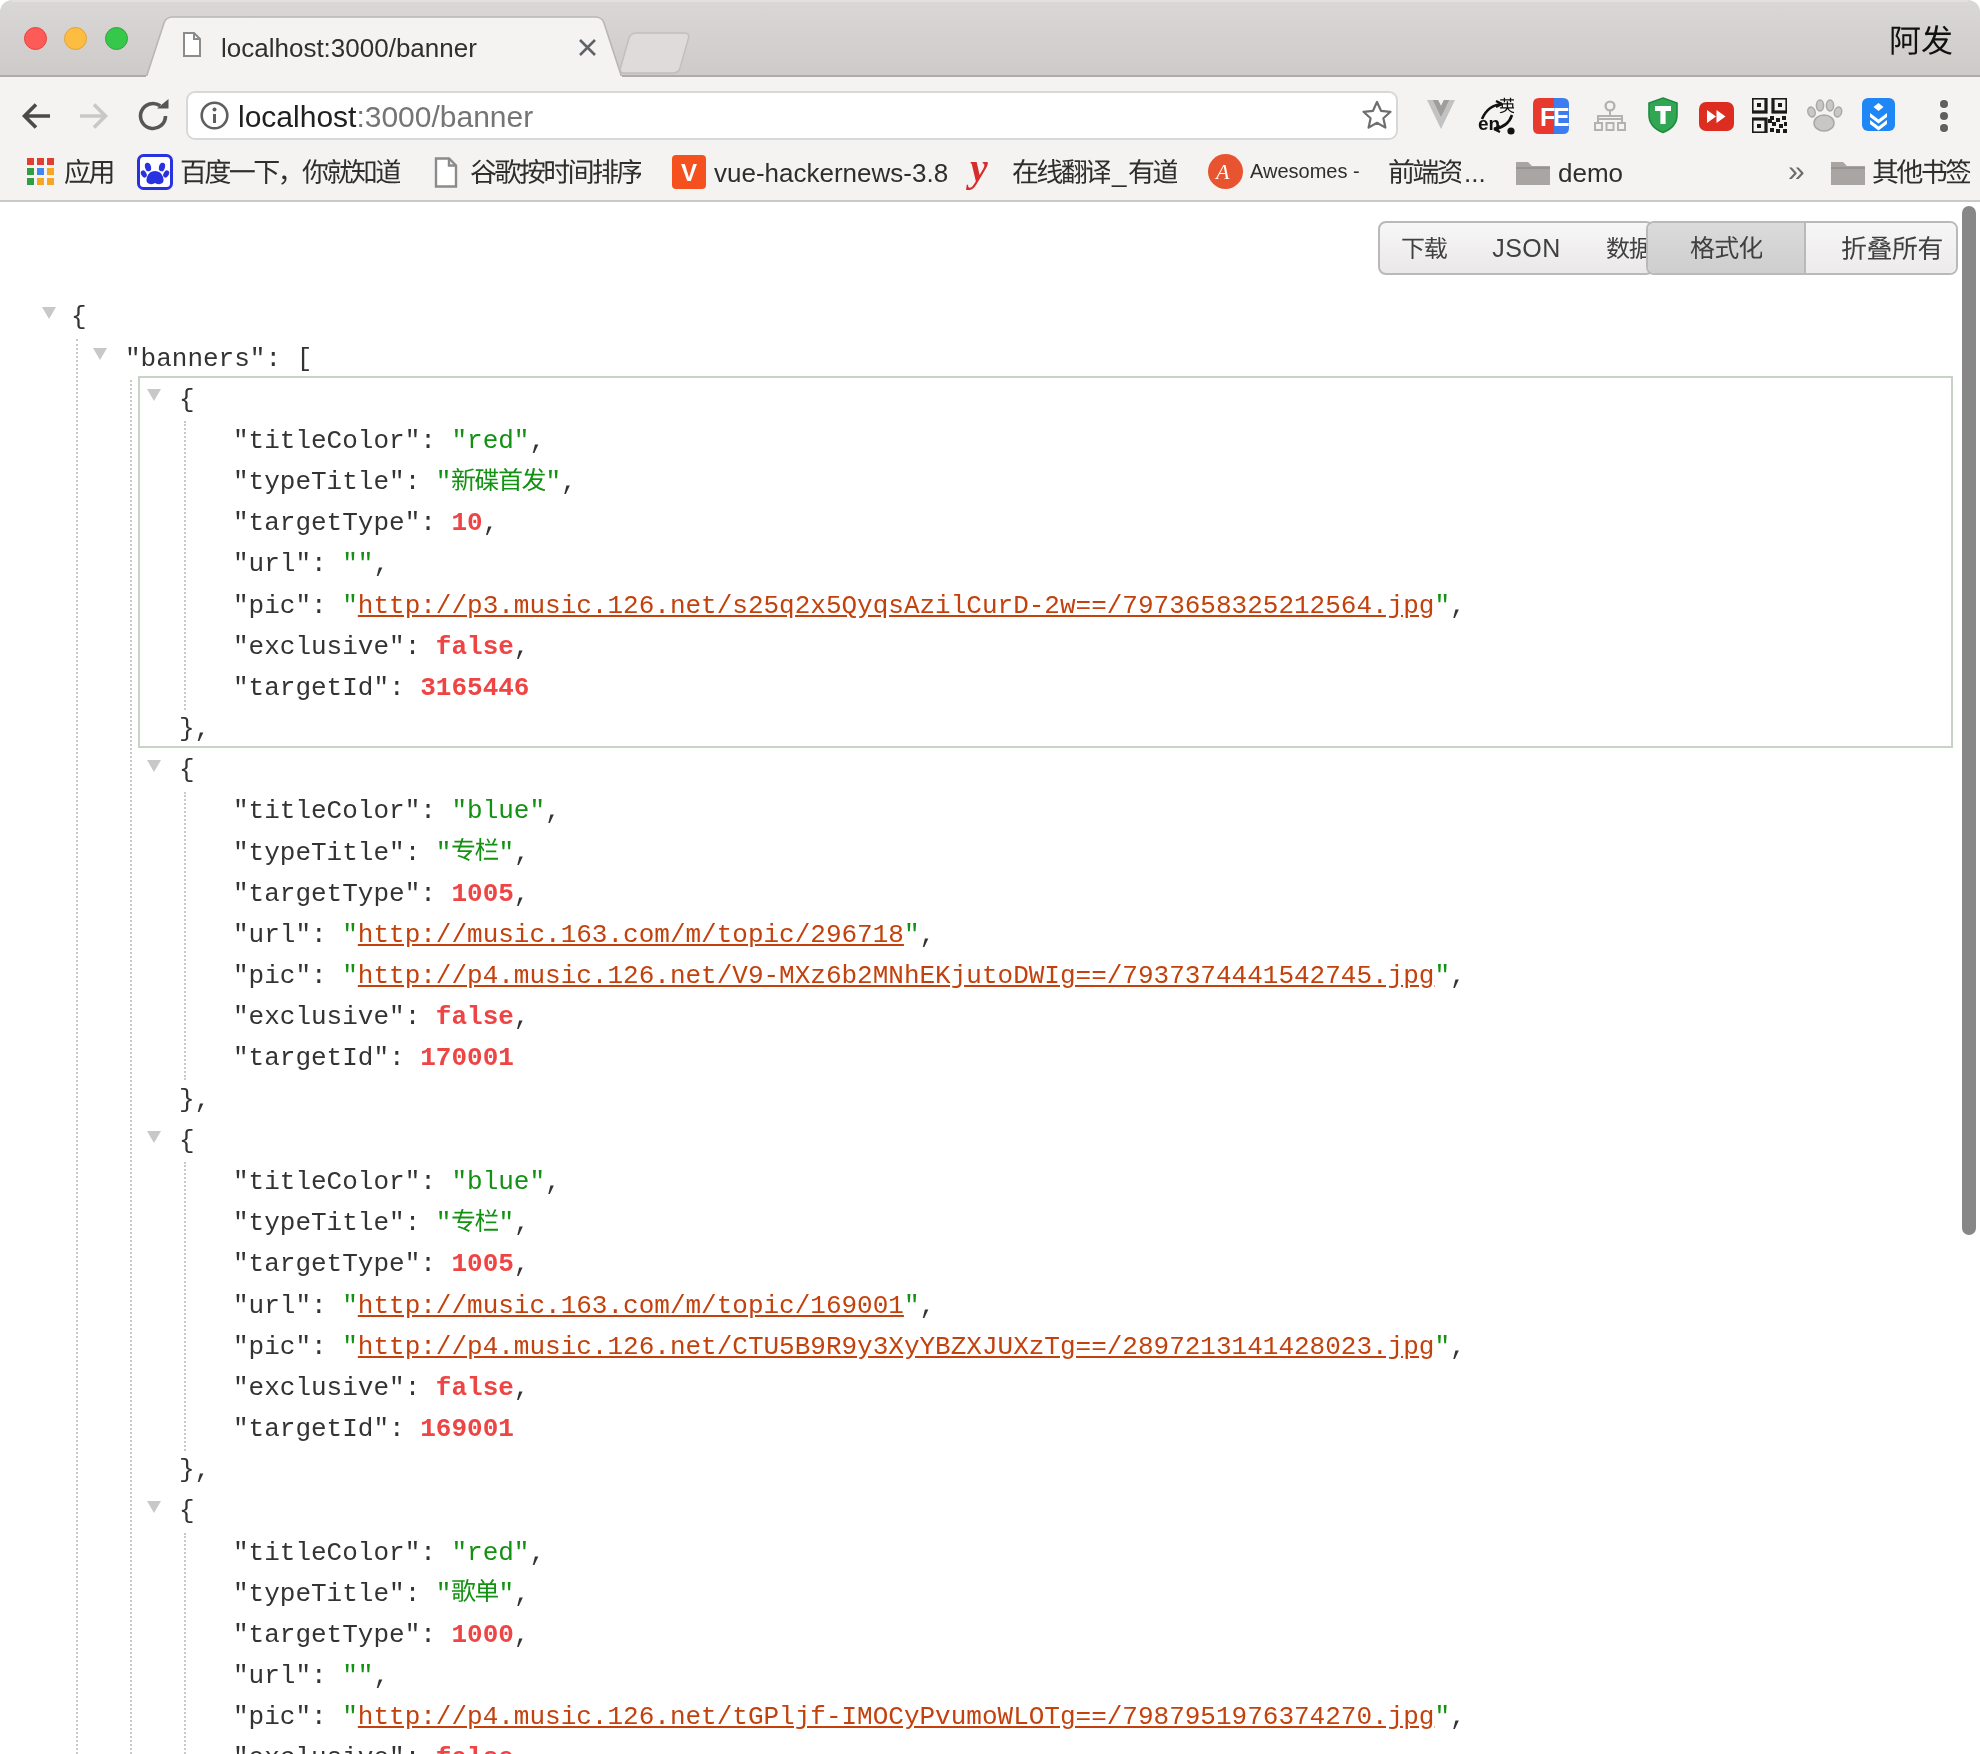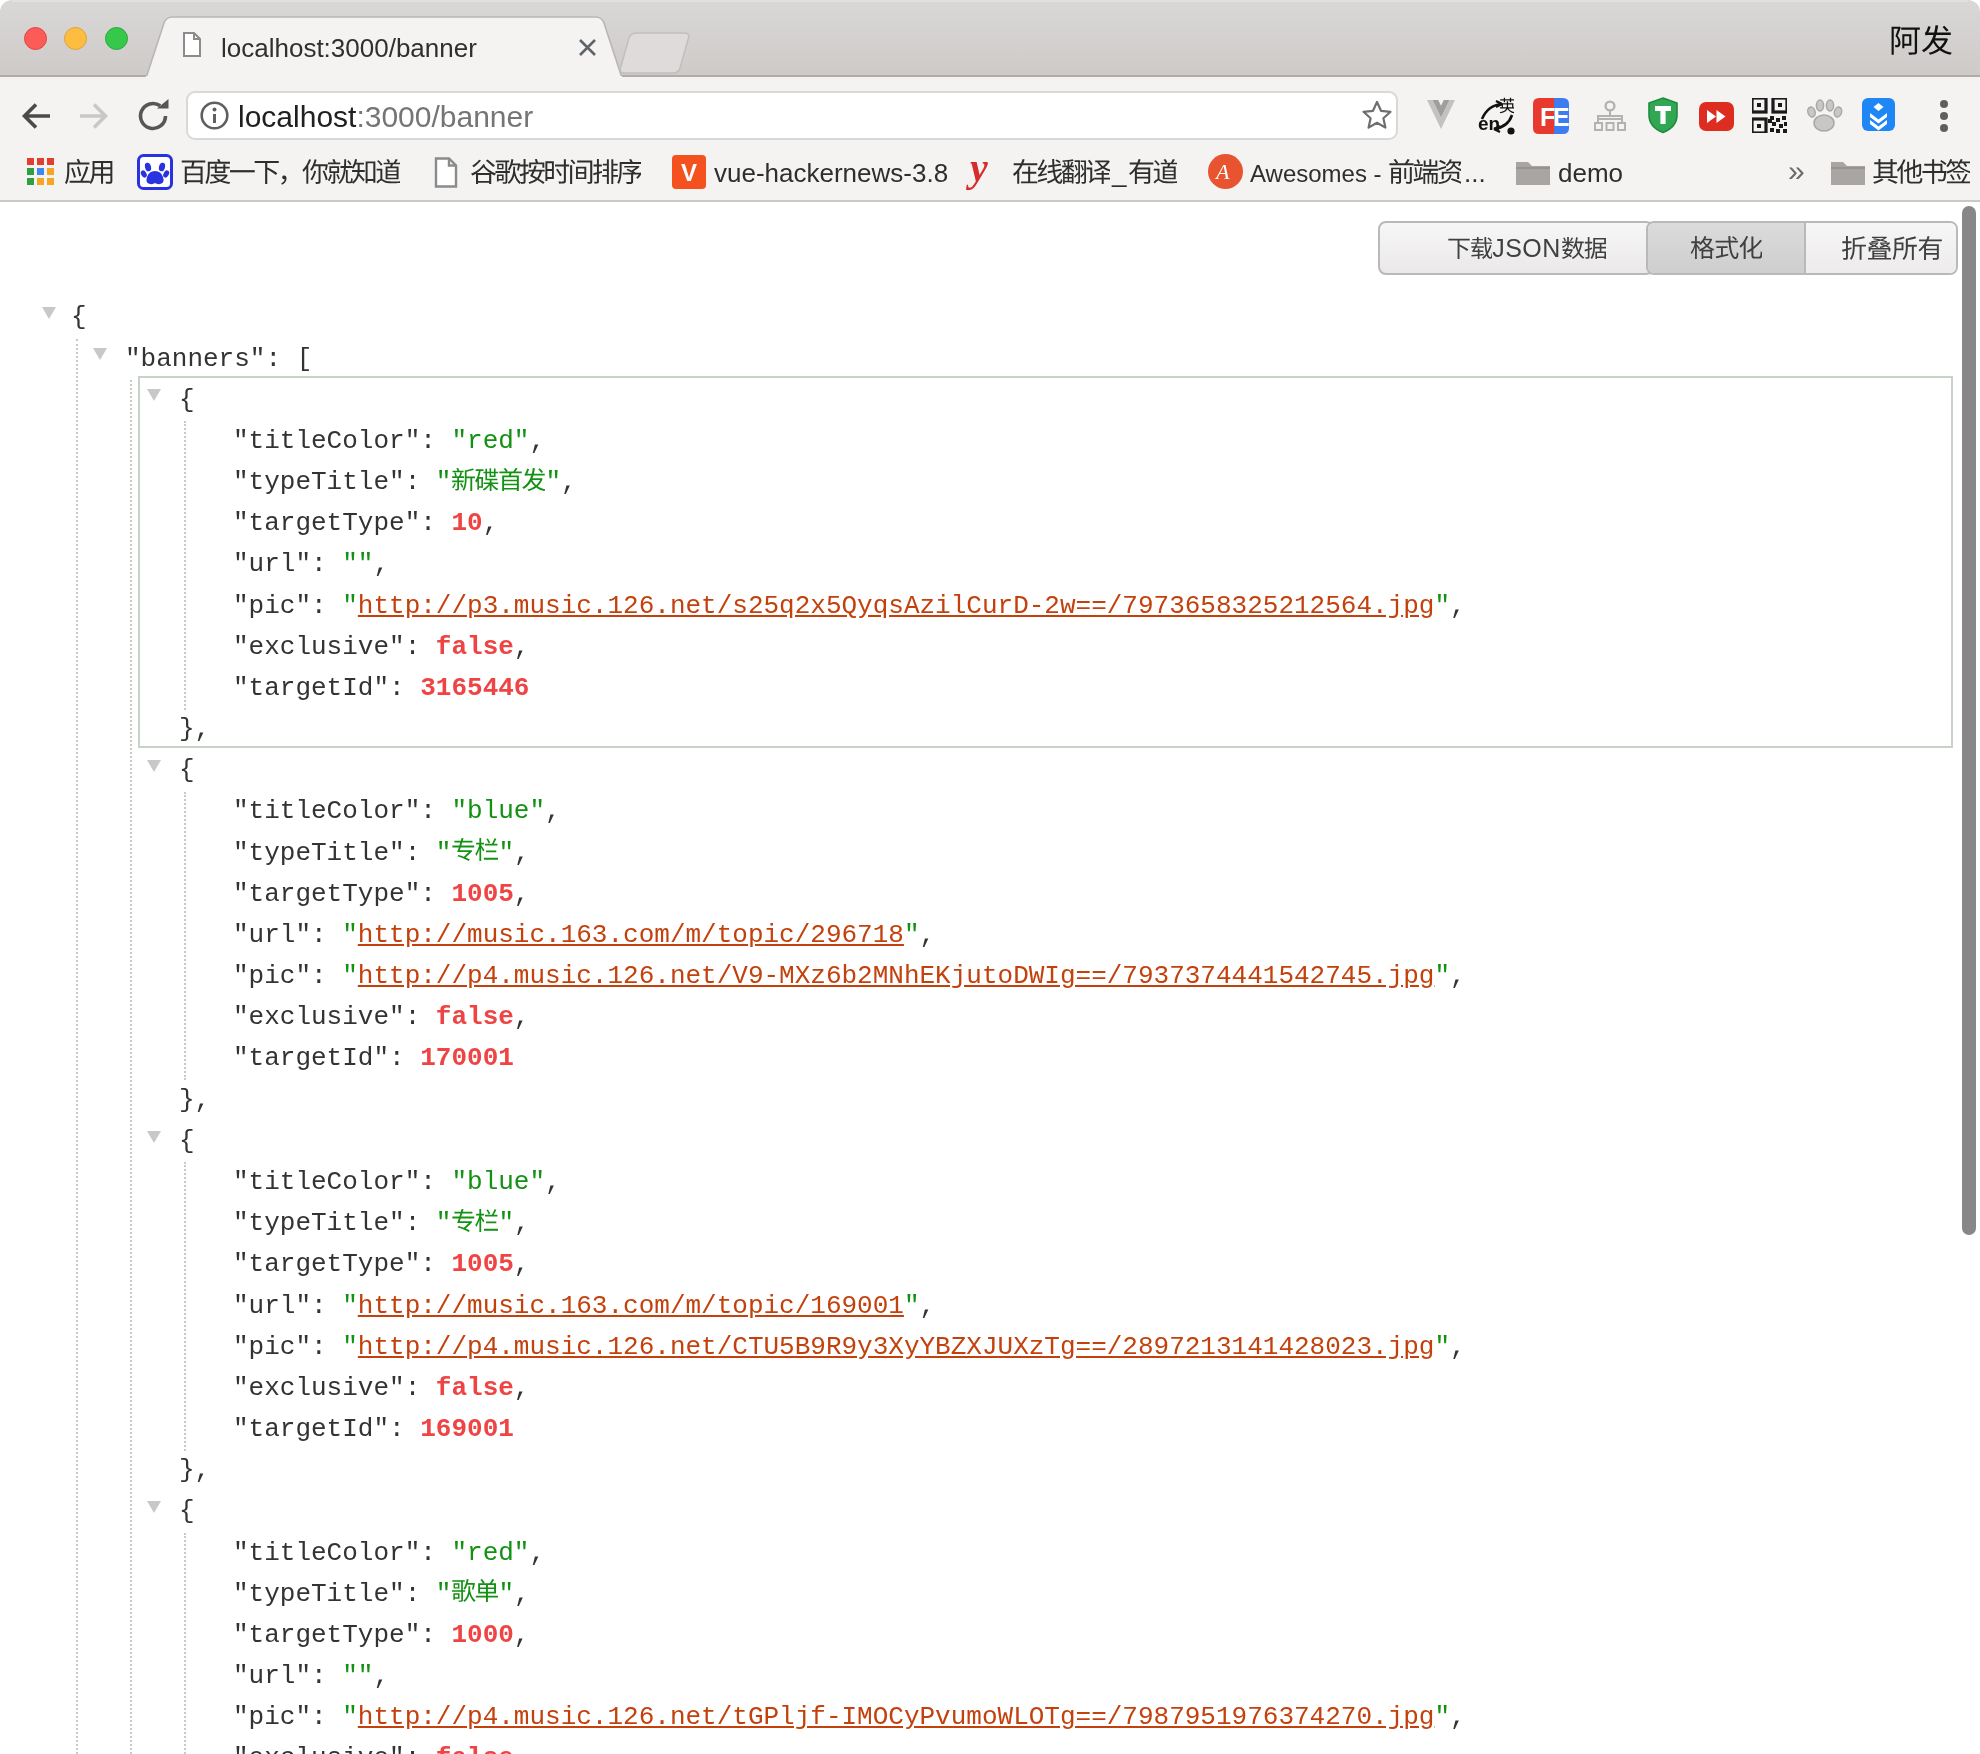--- a/index.html
+++ b/index.html
@@ -212,21 +212,21 @@
     </svg></div>
 <div class="bktext" style="left:1112px">_</div>
 <div style="position:absolute;left:1128.0px;top:158.0px;line-height:0"><svg class="cj" style="vertical-align:0.0px" width="48.8" height="27.5" viewBox="0 0 48.8 27.5" fill="#2e2e2e">
       <path transform="translate(0.00,23.76) scale(0.02700,-0.02700)" d="M391 840C379 797 365 753 347 710H63V640H316C252 508 160 386 40 304C54 290 78 263 88 246C151 291 207 345 255 406V-79H329V119H748V15C748 0 743 -6 726 -6C707 -7 646 -8 580 -5C590 -26 601 -57 605 -77C691 -77 746 -77 779 -66C812 -53 822 -30 822 14V524H336C359 562 379 600 397 640H939V710H427C442 747 455 785 467 822ZM329 289H748V184H329ZM329 353V456H748V353Z"></path>
       <path transform="translate(24.41,23.76) scale(0.02700,-0.02700)" d="M64 765C117 714 180 642 207 596L269 638C239 684 175 753 122 801ZM455 368H790V284H455ZM455 231H790V147H455ZM455 504H790V421H455ZM384 561V89H863V561H624C635 586 647 616 659 645H947V708H760C784 741 809 781 833 818L759 840C743 801 711 747 684 708H497L549 732C537 763 505 811 476 844L414 817C440 784 468 739 481 708H311V645H576C570 618 561 587 553 561ZM262 483H51V413H190V102C145 86 94 44 42 -7L89 -68C140 -6 191 47 227 47C250 47 281 17 324 -7C393 -46 479 -57 597 -57C693 -57 869 -51 941 -46C942 -25 954 9 962 27C865 17 716 10 599 10C490 10 404 17 340 52C305 72 282 90 262 100Z"></path>
     </svg></div>
 <svg class="abs" style="left:1208px;top:154px" width="35" height="35">
 <circle cx="17.5" cy="17.5" r="17.5" fill="#e8542f"></circle>
 <text x="8" y="25" font-family="Liberation Serif" font-size="22" font-style="italic" fill="#fff">A</text>
 </svg>
-<div class="bktext" style="left:1250px;font-size:24px;top:160px">Awesomes -</div>
+<div class="bktext" style="left:1250px;font-size:20px;top:160px">Awesomes -</div>
 <div style="position:absolute;left:1388.0px;top:158.0px;line-height:0"><svg class="cj" style="vertical-align:0.0px" width="73.2" height="27.5" viewBox="0 0 73.2 27.5" fill="#2e2e2e">
       <path transform="translate(0.00,23.76) scale(0.02700,-0.02700)" d="M604 514V104H674V514ZM807 544V14C807 -1 802 -5 786 -5C769 -6 715 -6 654 -4C665 -24 677 -56 681 -76C758 -77 809 -75 839 -63C870 -51 881 -30 881 13V544ZM723 845C701 796 663 730 629 682H329L378 700C359 740 316 799 278 841L208 816C244 775 281 721 300 682H53V613H947V682H714C743 723 775 773 803 819ZM409 301V200H187V301ZM409 360H187V459H409ZM116 523V-75H187V141H409V7C409 -6 405 -10 391 -10C378 -11 332 -11 281 -9C291 -28 302 -57 307 -76C374 -76 419 -75 446 -63C474 -52 482 -32 482 6V523Z"></path>
       <path transform="translate(24.41,23.76) scale(0.02700,-0.02700)" d="M50 652V582H387V652ZM82 524C104 411 122 264 126 165L186 176C182 275 163 420 140 534ZM150 810C175 764 204 701 216 661L283 684C270 724 241 784 214 830ZM407 320V-79H475V255H563V-70H623V255H715V-68H775V255H868V-10C868 -19 865 -22 856 -22C848 -23 823 -23 795 -22C803 -39 813 -64 816 -82C861 -82 888 -81 909 -70C930 -60 934 -43 934 -11V320H676L704 411H957V479H376V411H620C615 381 608 348 602 320ZM419 790V552H922V790H850V618H699V838H627V618H489V790ZM290 543C278 422 254 246 230 137C160 120 94 105 44 95L61 20C155 44 276 75 394 105L385 175L289 151C313 258 338 412 355 531Z"></path>
       <path transform="translate(48.82,23.76) scale(0.02700,-0.02700)" d="M85 752C158 725 249 678 294 643L334 701C287 736 195 779 123 804ZM49 495 71 426C151 453 254 486 351 519L339 585C231 550 123 516 49 495ZM182 372V93H256V302H752V100H830V372ZM473 273C444 107 367 19 50 -20C62 -36 78 -64 83 -82C421 -34 513 73 547 273ZM516 75C641 34 807 -32 891 -76L935 -14C848 30 681 92 557 130ZM484 836C458 766 407 682 325 621C342 612 366 590 378 574C421 609 455 648 484 689H602C571 584 505 492 326 444C340 432 359 407 366 390C504 431 584 497 632 578C695 493 792 428 904 397C914 416 934 442 949 456C825 483 716 550 661 636C667 653 673 671 678 689H827C812 656 795 623 781 600L846 581C871 620 901 681 927 736L872 751L860 747H519C534 773 546 800 556 826Z"></path>
     </svg></div>
 <div class="bktext" style="left:1464px">...</div>
 <svg class="abs" style="left:1515px;top:158px" width="36" height="28">
 <path d="M1,4 h12 l4,4 h18 v19 h-34 z" fill="#a8a5a2"></path>
 <path d="M1,10 h34" stroke="#8f8c89" stroke-width="1.5"></path>
 </svg>
@@ -235,21 +235,21 @@
 <svg class="abs" style="left:1830px;top:158px" width="36" height="28">
 <path d="M1,4 h12 l4,4 h18 v19 h-34 z" fill="#a8a5a2"></path>
 <path d="M1,10 h34" stroke="#8f8c89" stroke-width="1.5"></path>
 </svg>
 <div style="position:absolute;left:1872.0px;top:158.0px;line-height:0"><svg class="cj" style="vertical-align:0.0px" width="97.6" height="27.5" viewBox="0 0 97.6 27.5" fill="#2e2e2e">
       <path transform="translate(0.00,23.76) scale(0.02700,-0.02700)" d="M573 65C691 21 810 -33 880 -76L949 -26C871 15 743 71 625 112ZM361 118C291 69 153 11 45 -21C61 -36 83 -62 94 -78C202 -43 339 15 428 71ZM686 839V723H313V839H239V723H83V653H239V205H54V135H946V205H761V653H922V723H761V839ZM313 205V315H686V205ZM313 653H686V553H313ZM313 488H686V379H313Z"></path>
       <path transform="translate(24.41,23.76) scale(0.02700,-0.02700)" d="M398 740V476L271 427L300 360L398 398V72C398 -38 433 -67 554 -67C581 -67 787 -67 815 -67C926 -67 951 -22 963 117C941 122 911 135 893 147C885 29 875 2 813 2C769 2 591 2 556 2C485 2 472 14 472 72V427L620 485V143H691V512L847 573C846 416 844 312 837 285C830 259 820 255 802 255C790 255 753 254 726 256C735 238 742 208 744 186C775 185 818 186 846 193C877 201 898 220 906 266C915 309 918 453 918 635L922 648L870 669L856 658L847 650L691 590V838H620V562L472 505V740ZM266 836C210 684 117 534 18 437C32 420 53 382 60 365C94 401 128 442 160 487V-78H234V603C273 671 308 743 336 815Z"></path>
       <path transform="translate(48.82,23.76) scale(0.02700,-0.02700)" d="M717 760C781 717 864 656 905 617L951 674C909 711 824 770 762 810ZM126 665V592H418V395H60V323H418V-79H494V323H864C853 178 839 115 819 97C809 88 798 87 777 87C754 87 689 88 626 94C640 73 650 43 652 21C713 18 773 17 804 19C839 22 862 28 882 50C912 79 928 160 943 361C944 372 946 395 946 395H800V665H494V837H418V665ZM494 395V592H726V395Z"></path>
       <path transform="translate(73.22,23.76) scale(0.02700,-0.02700)" d="M424 280C460 215 498 128 512 75L576 101C561 153 521 238 484 302ZM176 252C219 190 266 108 286 57L349 88C329 139 280 219 236 279ZM701 403H294V339H701ZM574 845C548 772 503 701 449 654C460 648 477 638 491 628C388 514 204 420 35 370C52 354 70 329 80 310C152 334 225 365 294 403C370 444 441 493 501 547C606 451 773 362 916 319C927 339 948 367 964 381C816 418 637 502 542 586L563 610L526 629C542 647 558 668 573 690H665C698 647 730 592 744 557L815 575C802 607 774 652 745 690H939V752H611C624 777 635 802 645 828ZM185 845C154 746 99 647 37 583C54 573 85 554 99 542C133 582 167 633 197 690H241C266 646 289 593 299 558L366 578C358 608 338 651 316 690H477V752H227C237 777 247 802 256 827ZM759 297C717 200 658 91 600 13H63V-54H934V13H686C734 91 786 190 827 277Z"></path>
     </svg></div>
-<div class="btn" style="left:1378px;width:276px;justify-content:center;padding-left:21px">
+<div class="btn" style="left:1378px;width:276px;justify-content:space-between;padding-left:21px">
     <svg class="cj" style="vertical-align:-3.4px" width="45.6" height="24.5" viewBox="0 0 45.6 24.5" fill="#404040">
       <path transform="translate(0.00,21.12) scale(0.02400,-0.02400)" d="M55 766V691H441V-79H520V451C635 389 769 306 839 250L892 318C812 379 653 469 534 527L520 511V691H946V766Z"></path>
       <path transform="translate(22.80,21.12) scale(0.02400,-0.02400)" d="M736 784C782 745 835 690 858 653L915 693C890 730 836 783 790 819ZM839 501C813 406 776 314 729 231C710 319 697 428 689 553H951V614H686C683 685 682 760 683 839H609C609 762 611 686 614 614H368V700H545V760H368V841H296V760H105V700H296V614H54V553H617C627 394 646 253 676 145C627 75 571 15 507 -31C525 -44 547 -66 560 -82C613 -41 661 9 704 64C741 -22 791 -72 856 -72C926 -72 951 -26 963 124C945 131 919 146 904 163C898 46 888 1 863 1C820 1 783 50 755 136C820 239 870 357 906 481ZM65 92 73 22 333 49V-76H403V56L585 75V137L403 120V214H562V279H403V360H333V279H194C216 312 237 350 258 391H583V453H288C300 479 311 505 321 531L247 551C237 518 224 484 211 453H69V391H183C166 357 152 331 144 319C128 292 113 272 98 269C107 250 117 215 121 200C130 208 160 214 202 214H333V114Z"></path>
     </svg>
     <span style="font-size:25px;letter-spacing:0.5px">JSON</span>
     <svg class="cj" style="vertical-align:-3.4px" width="45.6" height="24.5" viewBox="0 0 45.6 24.5" fill="#404040">
       <path transform="translate(0.00,21.12) scale(0.02400,-0.02400)" d="M443 821C425 782 393 723 368 688L417 664C443 697 477 747 506 793ZM88 793C114 751 141 696 150 661L207 686C198 722 171 776 143 815ZM410 260C387 208 355 164 317 126C279 145 240 164 203 180C217 204 233 231 247 260ZM110 153C159 134 214 109 264 83C200 37 123 5 41 -14C54 -28 70 -54 77 -72C169 -47 254 -8 326 50C359 30 389 11 412 -6L460 43C437 59 408 77 375 95C428 152 470 222 495 309L454 326L442 323H278L300 375L233 387C226 367 216 345 206 323H70V260H175C154 220 131 183 110 153ZM257 841V654H50V592H234C186 527 109 465 39 435C54 421 71 395 80 378C141 411 207 467 257 526V404H327V540C375 505 436 458 461 435L503 489C479 506 391 562 342 592H531V654H327V841ZM629 832C604 656 559 488 481 383C497 373 526 349 538 337C564 374 586 418 606 467C628 369 657 278 694 199C638 104 560 31 451 -22C465 -37 486 -67 493 -83C595 -28 672 41 731 129C781 44 843 -24 921 -71C933 -52 955 -26 972 -12C888 33 822 106 771 198C824 301 858 426 880 576H948V646H663C677 702 689 761 698 821ZM809 576C793 461 769 361 733 276C695 366 667 468 648 576Z"></path>
       <path transform="translate(22.80,21.12) scale(0.02400,-0.02400)" d="M484 238V-81H550V-40H858V-77H927V238H734V362H958V427H734V537H923V796H395V494C395 335 386 117 282 -37C299 -45 330 -67 344 -79C427 43 455 213 464 362H663V238ZM468 731H851V603H468ZM468 537H663V427H467L468 494ZM550 22V174H858V22ZM167 839V638H42V568H167V349C115 333 67 319 29 309L49 235L167 273V14C167 0 162 -4 150 -4C138 -5 99 -5 56 -4C65 -24 75 -55 77 -73C140 -74 179 -71 203 -59C228 -48 237 -27 237 14V296L352 334L341 403L237 370V568H350V638H237V839Z"></path>
     </svg>
   </div>

